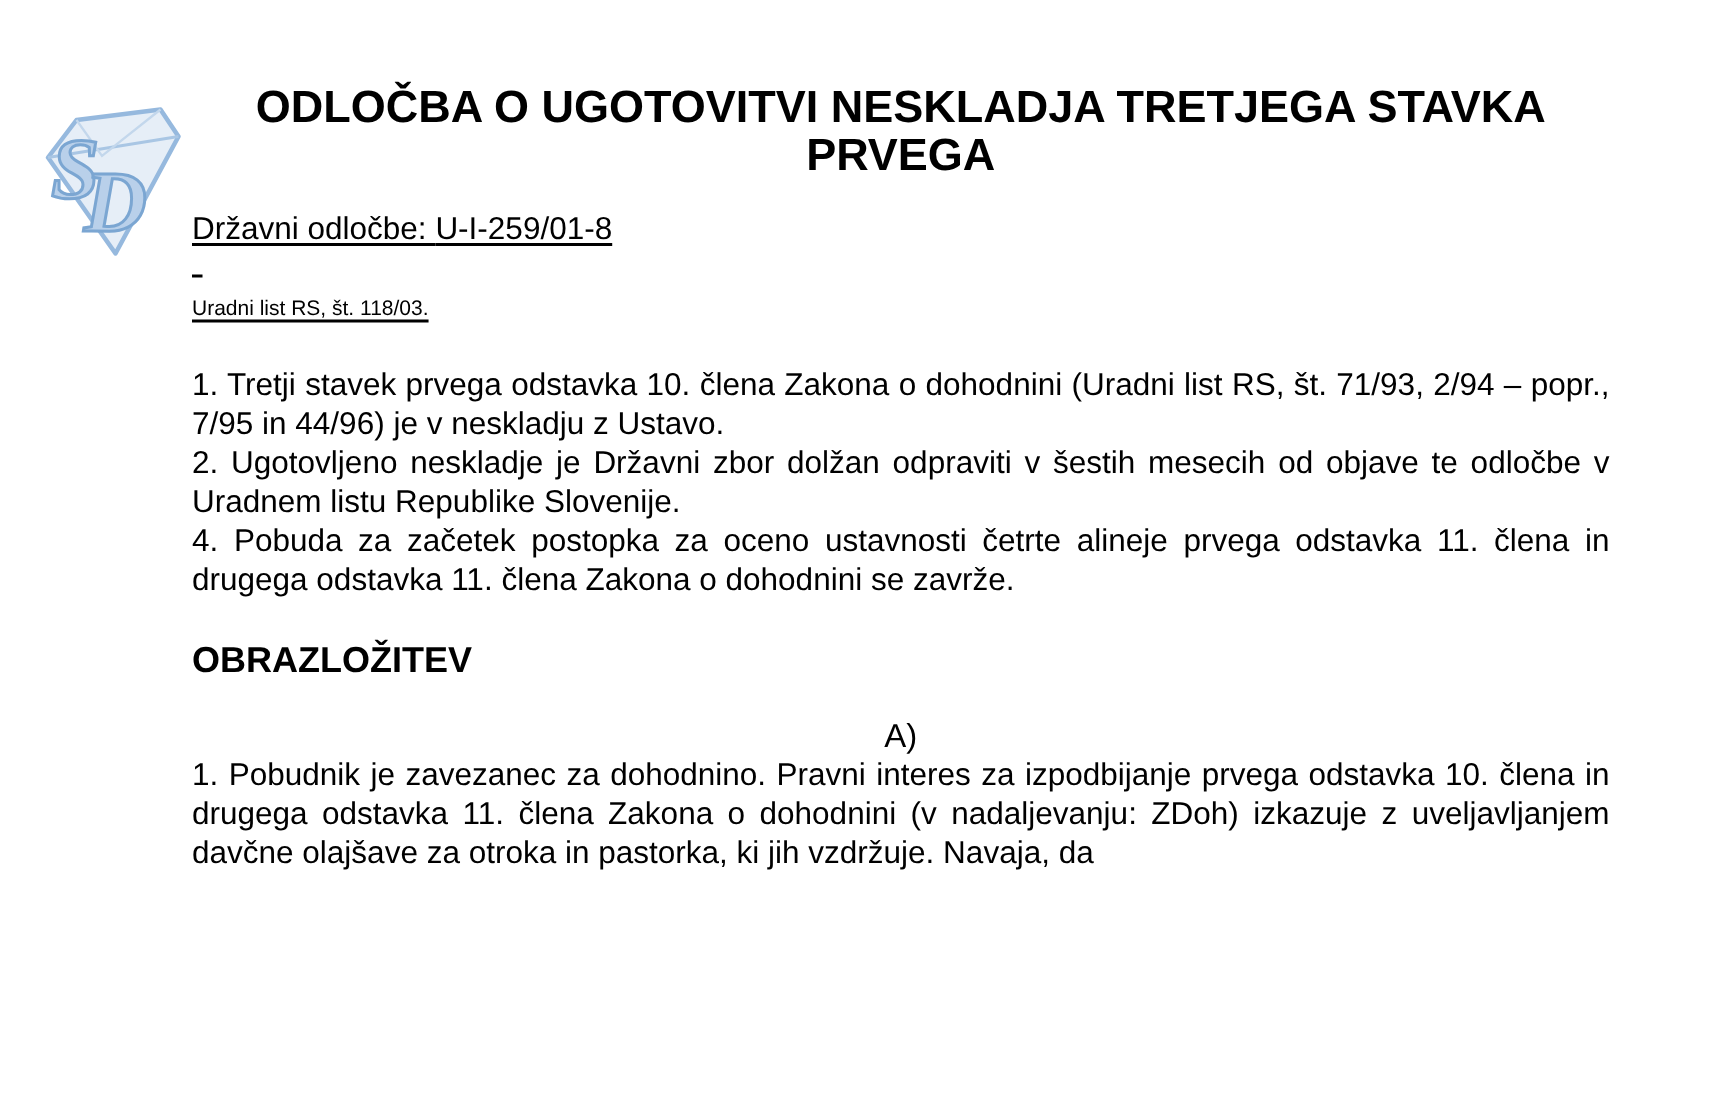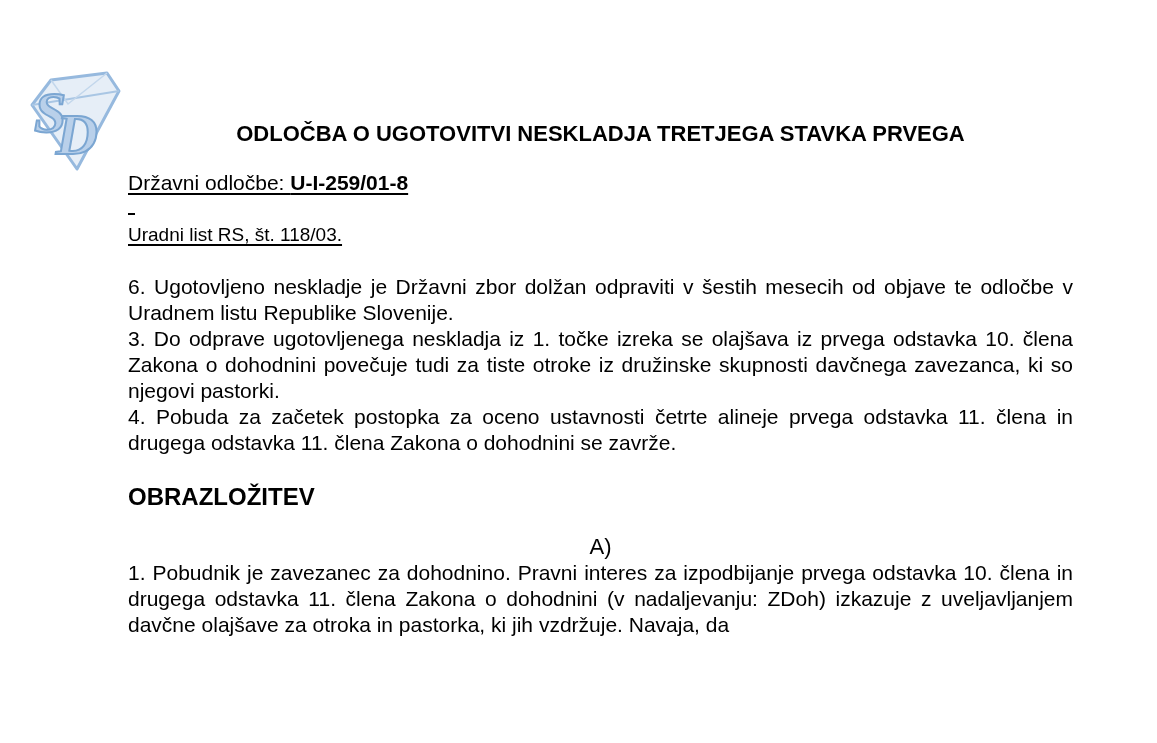--- a/index.html
+++ b/index.html
@@ -20,52 +20,52 @@
     height:106px;
   }
   .content{
     position:absolute;
     left:128px;
     top:0;
     width:945px;
   }
   .doc-title{
     margin:0;
-    padding-top:118px;
-    font-size:22px;
+    padding-top:56px;
+    font-size:30px;
     line-height:32px;
     font-weight:bold;
     text-align:center;
   }
   .case-number{
     margin:20px 0 0 0;
     font-size:21px;
     line-height:26px;
   }
-  .case-number .value{font-weight:bold;}
+  .case-number .value{font-weight:normal;}
   .u{
     text-decoration:underline;
     text-decoration-thickness:1.5px;
     text-underline-offset:3px;
   }
   .dash-row{
     position:relative;
     height:26px;
   }
   .dash{
     position:absolute;
     left:0;
     top:17px;
     width:7px;
     height:2px;
     background:#000;
   }
   .gazette{
     margin:0 0 26px 0;
-    font-size:19px;
+    font-size:14px;
     line-height:26px;
   }
   .body-par{
     margin:0;
     font-size:21px;
     line-height:26px;
     text-align:justify;
   }
   .section-heading{
     margin:26px 0 0 0;
@@ -103,22 +103,22 @@
     </h1>
 
     <p class="case-number"><span class="u"><span>Državni odločbe: </span><span class="value">U-I-259/01-8</span></span></p>
 
     <div class="dash-row">
       <span class="dash"></span>
     </div>
 
     <p class="gazette"><span class="u">Uradni list RS, št. 118/03.</span></p>
 
-    <p class="body-par">6. Ugotovljeno neskladje je Državni zbor dolžan odpraviti v šestih mesecih od objave te odločbe v Uradnem listu Republike Slovenije.</p>
-    <p class="body-par">3. Do odprave ugotovljenega neskladja iz 1. točke izreka se olajšava iz prvega odstavka 10. člena Zakona o dohodnini povečuje tudi za tiste otroke iz družinske skupnosti davčnega zavezanca, ki so njegovi pastorki.</p>
+    <p class="body-par">1. Tretji stavek prvega odstavka 10. člena Zakona o dohodnini (Uradni list RS, št. 71/93, 2/94 – popr., 7/95 in 44/96) je v neskladju z Ustavo.</p>
+    <p class="body-par">2. Ugotovljeno neskladje je Državni zbor dolžan odpraviti v šestih mesecih od objave te odločbe v Uradnem listu Republike Slovenije.</p>
     <p class="body-par">4. Pobuda za začetek postopka za oceno ustavnosti četrte alineje prvega odstavka 11. člena in drugega odstavka 11. člena Zakona o dohodnini se zavrže.</p>
 
     <h2 class="section-heading">OBRAZLOŽITEV</h2>
 
     <div class="section-label">A)</div>
 
     <p class="body-par">1. Pobudnik je zavezanec za dohodnino. Pravni interes za izpodbijanje prvega odstavka 10. člena in drugega odstavka 11. člena Zakona o dohodnini (v nadaljevanju: ZDoh) izkazuje z uveljavljanjem davčne olajšave za otroka in pastorka, ki jih vzdržuje. Navaja, da</p>
 
   </div>
 </div>

